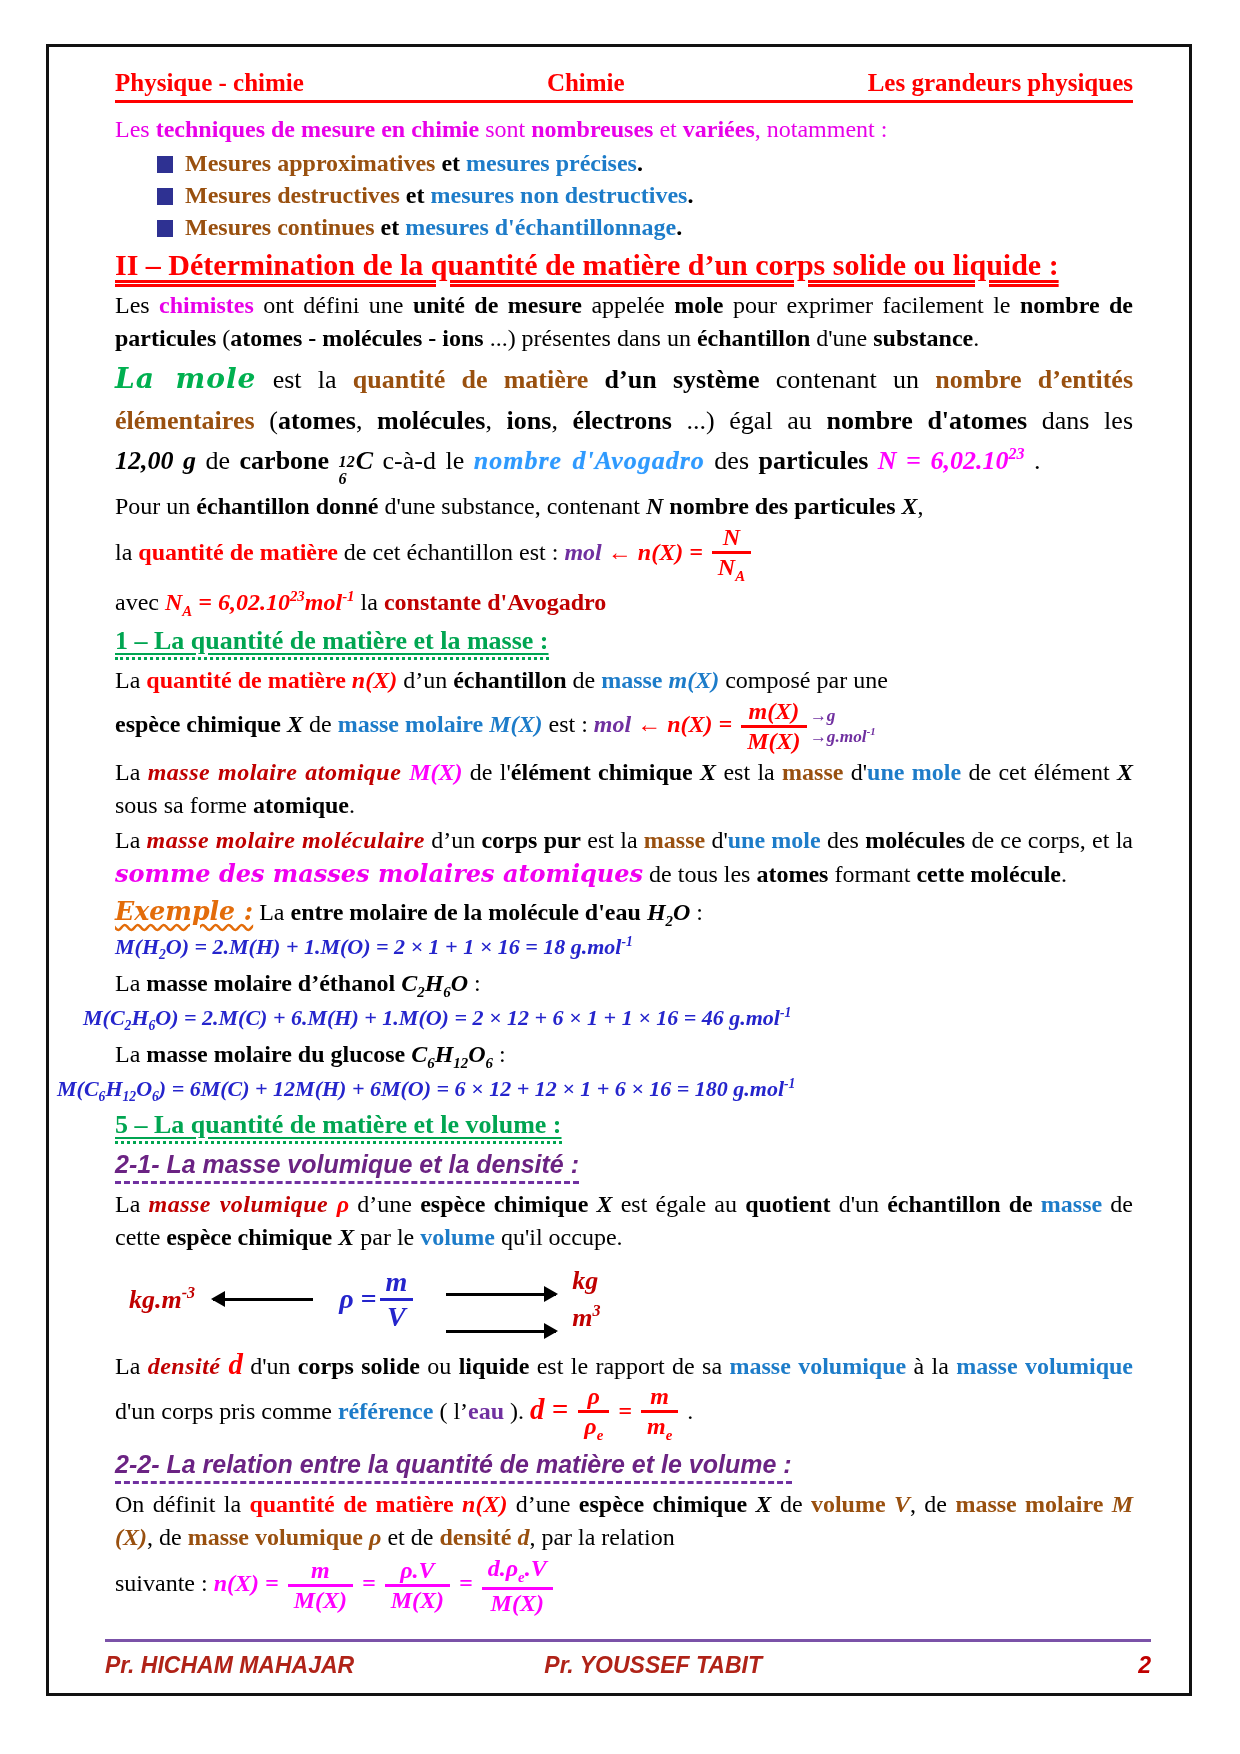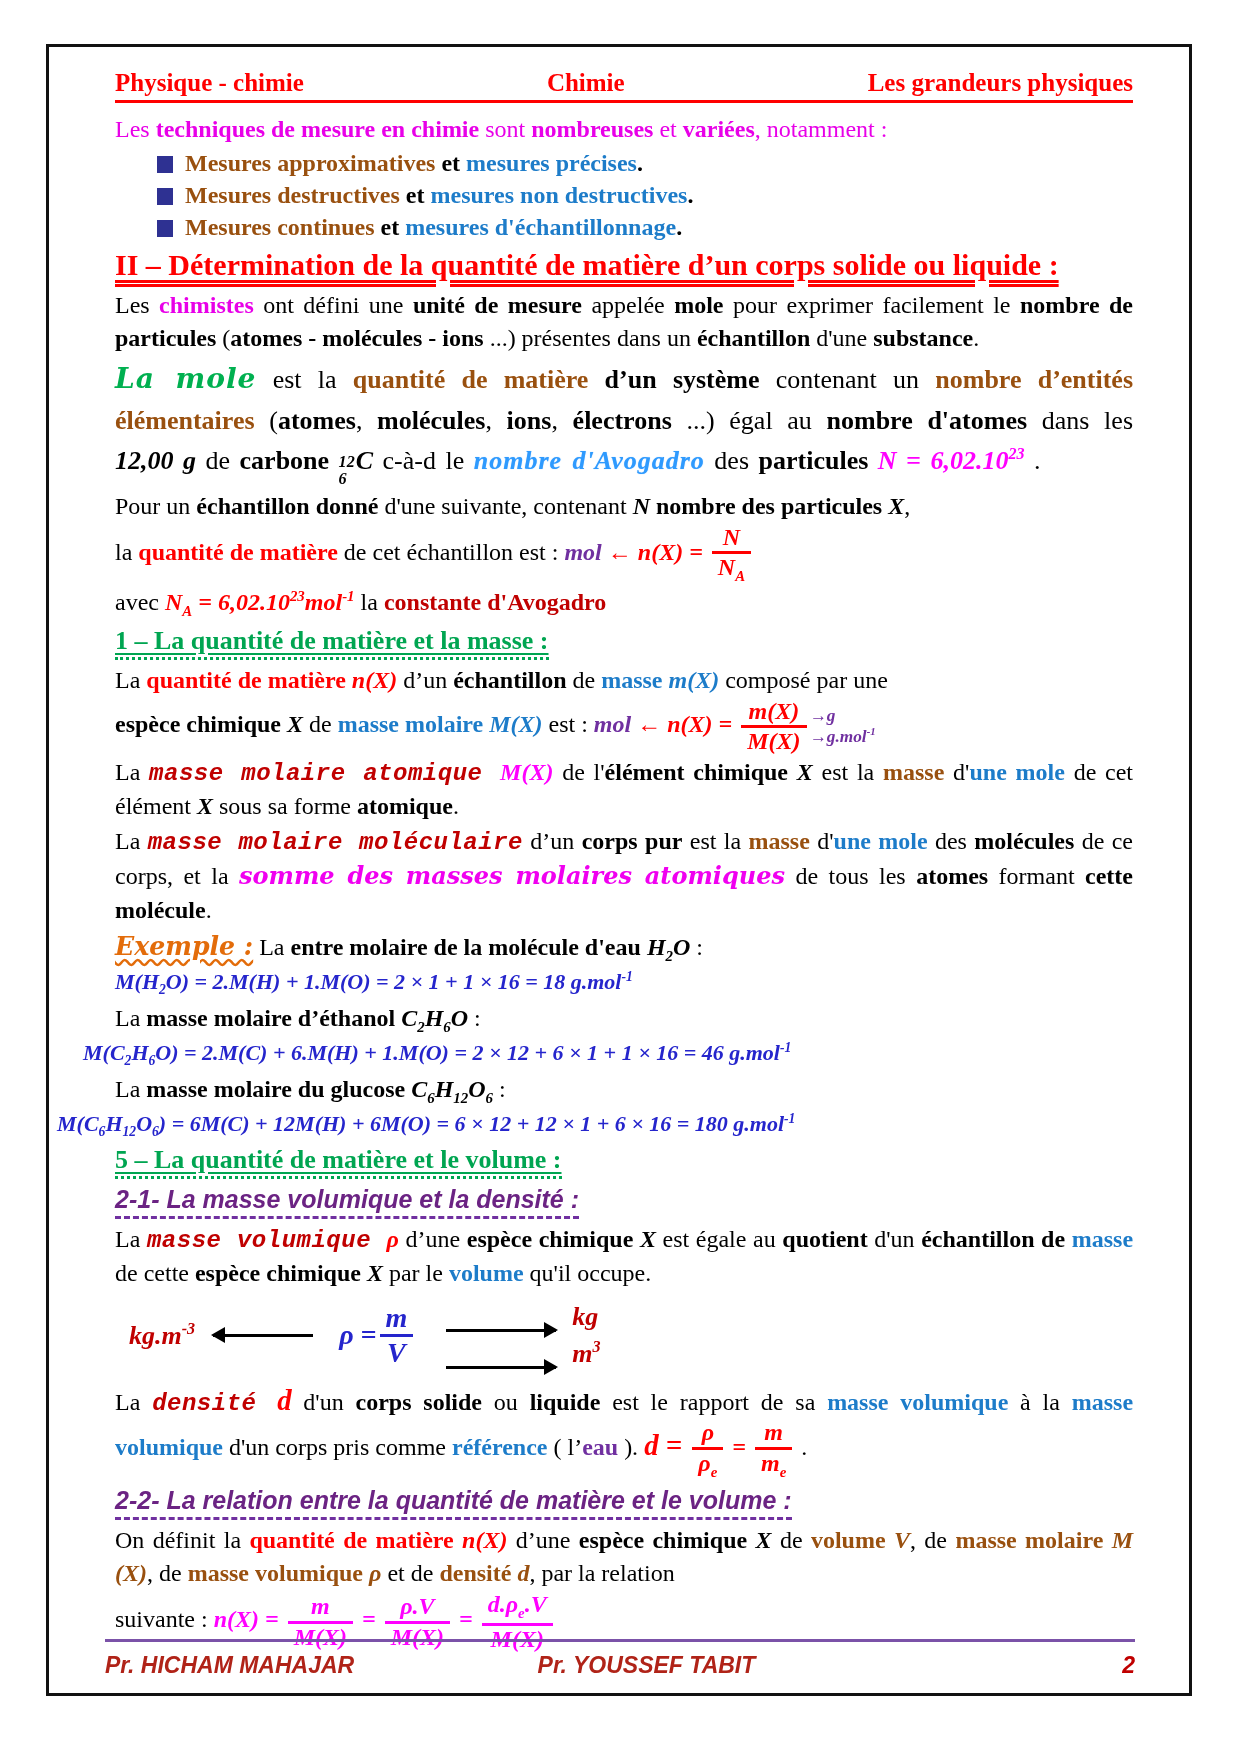--- a/index.html
+++ b/index.html
@@ -50,21 +50,21 @@
   .bl{color:#1D7CC9;font-weight:bold;}
   .bli{color:#1D7CC9;font-weight:bold;font-style:italic;}
   .rb{color:#FF0000;font-weight:bold;}
   .rbi{color:#FF0000;font-weight:bold;font-style:italic;}
   .rfi{color:#FF0000;font-weight:bold;font-style:italic;}
   .rfiL{color:#FF0000;font-weight:bold;font-style:italic;font-size:1.2em;}
   .pui{color:#7030A0;font-weight:bold;font-style:italic;}
   .pub{color:#7030A0;font-weight:bold;}
   .puA{color:#7030A0;font-weight:bold;font-style:italic;font-size:0.72em;}
   .drb{color:#C00000;font-weight:bold;}
-  .drs{color:#C00000;font-weight:bold;font-style:italic;font-family:Liberation Mono, monospace;letter-spacing:0.5px;}
+  .drs{color:#C00000;font-weight:bold;font-style:italic;font-family:Liberation Serif, serif;letter-spacing:0.5px;}
   .ms{color:#F000F0;font-weight:bold;font-style:italic;font-family:"DejaVu Serif",serif;}
   .gs{color:#00B050;font-weight:bold;font-style:italic;font-family:"DejaVu Serif",serif;
       font-size:1.08em;letter-spacing:1px;}
   .bo{color:#2E9AFE;font-weight:bold;font-style:italic;letter-spacing:1px;
       text-shadow:0 0 1px #8FC6FF;}
   .ex{color:#E36C0A;font-weight:bold;font-style:italic;font-family:"DejaVu Serif",serif;
       text-decoration:underline wavy #E36C0A;text-underline-offset:4px;font-size:1.05em;}
   .blf{color:#2525CC;font-weight:bold;font-style:italic;}
   .mf{color:#FF00FF;font-weight:bold;font-style:italic;}
 
@@ -87,21 +87,21 @@
   .arr{display:inline-block;position:relative;height:3px;background:#000;vertical-align:middle;}
   .arr-l{width:100px;margin:0 26px 0 18px;}
   .arr-l::before{content:"";position:absolute;left:-2px;top:-7px;
                  border:8px solid transparent;border-right:14px solid #000;border-left:0;}
   .arr-r{width:110px;margin:0 16px 0 30px;}
   .arr-r::after{content:"";position:absolute;right:-2px;top:-7px;
                 border:8px solid transparent;border-left:14px solid #000;border-right:0;}
   .rho-right > div{display:flex;align-items:flex-end;margin:6px 0;}
 
   
-  .footer{position:absolute;left:56px;right:54px;bottom:14px;}
+  .footer{position:absolute;left:56px;right:38px;bottom:14px;}
   .f-line{height:3px;background:#7B52A8;margin-bottom:10px;}
   .f-row{display:flex;color:#B02318;font-weight:bold;font-style:italic;
          font-family:"Liberation Sans", sans-serif;font-size:23px;}
   .f-row .fl{width:42%;}
   .f-row .fc{flex:1;}
   .f-row .fr{color:#C00000;}
 </style>
 </head>
 <body>
 
@@ -119,21 +119,21 @@
           <div class="para"><span class="sg m">Les </span><span class="sg mb">techniques de mesure en chimie</span><span class="sg m"> sont </span><span class="sg mb">nombreuses</span><span class="sg m"> et </span><span class="sg mb">variées</span><span class="sg m">, notamment :</span></div>
           <div class="bullet"><span class="sq"></span><span class="sg br">Mesures approximatives</span><span class="sg k"> et </span><span class="sg bl">mesures précises</span><span class="sg k">.</span></div>
           <div class="bullet"><span class="sq"></span><span class="sg br">Mesures destructives</span><span class="sg k"> et </span><span class="sg bl">mesures non destructives</span><span class="sg k">.</span></div>
           <div class="bullet"><span class="sq"></span><span class="sg br">Mesures continues</span><span class="sg k"> et </span><span class="sg bl">mesures d'échantillonnage</span><span class="sg k">.</span></div>
           <div class="h2w"><span class="h2t">II – Détermination de la quantité de matière d’un corps solide ou liquide :</span></div>
           <div class="para just"><span class="sg k">Les </span><span class="sg mb">chimistes</span><span class="sg k"> ont défini une </span><span class="sg kb">unité de mesure</span><span class="sg k"> appelée </span><span class="sg kb">mole</span><span class="sg k"> pour exprimer facilement le </span><span class="sg kb">nombre de particules</span><span class="sg k"> (</span><span class="sg kb">atomes - molécules - ions</span><span class="sg k"> ...) présentes dans un </span><span class="sg kb">échantillon</span><span class="sg k"> d'une </span><span class="sg kb">substance</span><span class="sg k">.</span></div>
           <div class="para just loose"><span class="sg gs">La mole</span><span class="sg k"> est la </span><span class="sg br">quantité de matière</span><span class="sg k"> </span><span class="sg kb">d’un système</span><span class="sg k"> contenant un </span><span class="sg br">nombre d’entités élémentaires</span><span class="sg k"> (</span><span class="sg kb">atomes</span><span class="sg k">, </span><span class="sg kb">molécules</span><span class="sg k">, </span><span class="sg kb">ions</span><span class="sg k">, </span><span class="sg kb">électrons</span><span class="sg k"> ...) égal au </span><span class="sg kb">nombre d'atomes</span><span class="sg k"> dans les </span><span class="sg kbi">12,00 g</span><span class="sg k"> de </span><span class="sg kb">carbone</span><span class="sg k"> </span><span class="sg kbi isov vs">
               <span>12</span>
               <span>6</span>
             </span><span class="sg kbi">C</span><span class="sg k"> c-à-d le </span><span class="sg bo">nombre d'Avogadro</span><span class="sg k"> des </span><span class="sg kb">particules</span><span class="sg k"> </span><span class="sg mfb">N = 6,02.10<sup>23</sup></span><span class="sg k"> .</span></div>
-          <div class="para"><span class="sg k">Pour un </span><span class="sg kb">échantillon donné</span><span class="sg k"> d'une suivante, contenant </span><span class="sg kbi">N</span><span class="sg k"> </span><span class="sg kb">nombre des particules</span><span class="sg k"> </span><span class="sg kbi">X</span><span class="sg k">,</span></div>
+          <div class="para"><span class="sg k">Pour un </span><span class="sg kb">échantillon donné</span><span class="sg k"> d'une substance, contenant </span><span class="sg kbi">N</span><span class="sg k"> </span><span class="sg kb">nombre des particules</span><span class="sg k"> </span><span class="sg kbi">X</span><span class="sg k">,</span></div>
           <div class="para"><span class="sg k">la </span><span class="sg rb">quantité de matière</span><span class="sg k"> de cet échantillon est :  </span><span class="sg pui">mol</span><span class="sg rfi"> ← </span><span class="sg rfi">n(X) = </span><span class="sg rfi frac">
               <span class="fn">N</span>
               <span class="fd">N<sub>A</sub></span>
             </span></div>
           <div class="para"><span class="sg k">avec  </span><span class="sg rfi">N<sub>A</sub> = 6,02.10<sup>23</sup>mol<sup>-1</sup></span><span class="sg k">   la </span><span class="sg drb">constante d'Avogadro</span></div>
           <div class="gtw"><span class="gt">1 – La quantité de matière et la masse :</span></div>
           <div class="para"><span class="sg k">La </span><span class="sg rb">quantité de matière </span><span class="sg rbi">n(X)</span><span class="sg k">  d’un </span><span class="sg kb">échantillon</span><span class="sg k"> de </span><span class="sg bl">masse </span><span class="sg bli">m(X)</span><span class="sg k"> composé par une</span></div>
           <div class="para"><span class="sg kb">espèce chimique </span><span class="sg kbi">X</span><span class="sg k">  de </span><span class="sg bl">masse molaire </span><span class="sg bli">M(X)</span><span class="sg k"> est :  </span><span class="sg pui">mol</span><span class="sg rfi"> ← </span><span class="sg rfi">n(X) = </span><span class="sg rfi frac">
               <span class="fn">m(X)</span>
               <span class="fd">M(X)</span>

